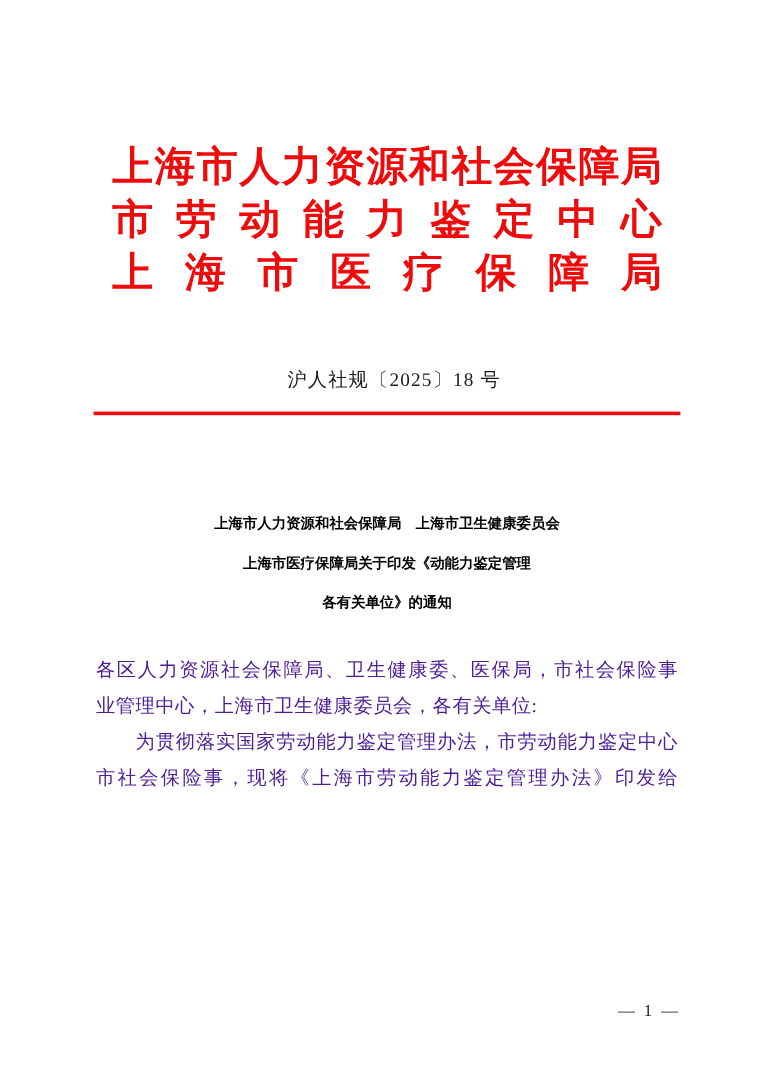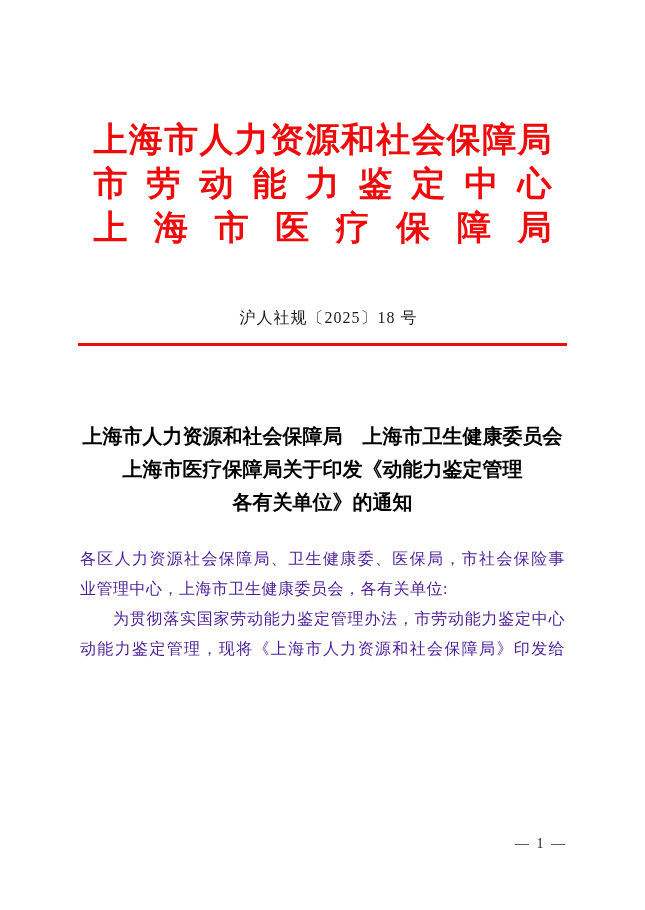--- a/index.html
+++ b/index.html
@@ -45,21 +45,21 @@
     width: 489px;
     height: 3px;
     background: var(--accent, #ee0b0b);
     border: none;
     display: block;
   }
   .doc-title {
     margin: 74px auto 0;
     width: 520px;
     font-weight: bold;
-    font-size: 20px;
+    font-size: 12px;
     line-height: 33px;
     text-align: center;
     color: #000000;
   }
   .body-text {
     margin: 25px auto 0;
     width: 485px;
     font-size: 16px;
     line-height: 30px;
     letter-spacing: 0.5px;
@@ -105,19 +105,19 @@
     <div>各有关单位》的通知</div>
   </h1>
 
   <main class="body-text">
     <p style="margin:0">
       <span class="body-line just">各区人力资源社会保障局、卫生健康委、医保局，市社会保险事</span>
       <span class="body-line">业管理中心，上海市卫生健康委员会，各有关单位:</span>
     </p>
     <p style="margin:0">
       <span class="body-line just indent">为贯彻落实国家劳动能力鉴定管理办法，市劳动能力鉴定中心</span>
-      <span class="body-line just">动能力鉴定管理，现将《上海市人力资源和社会保障局》印发给</span>
+      <span class="body-line just">市社会保险事，现将《上海市劳动能力鉴定管理办法》印发给</span>
     </p>
   </main>
 
   <div class="page-number">— 1 —</div>
 
 </div>
 
 </body></html>

